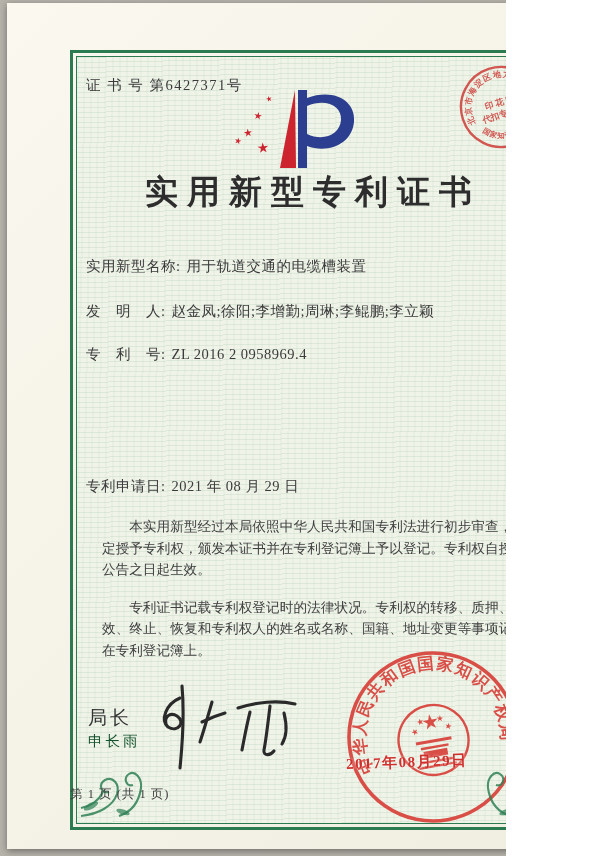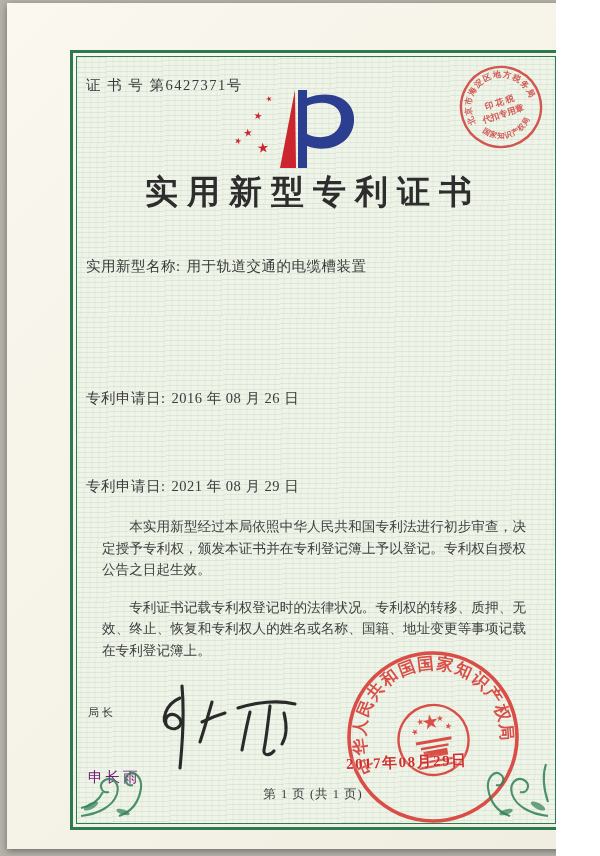--- a/index.html
+++ b/index.html
@@ -1,17 +1,17 @@
 <!DOCTYPE html>
 <html><head>
 <meta charset="utf-8">
 <style>
   html,body{margin:0;padding:0;}
   #page{
-    width:556px;height:856px;position:relative;overflow:hidden;
+    width:506px;height:856px;position:relative;overflow:hidden;
     background:#b6b3ab;
     font-family:"Liberation Serif","DejaVu Serif",serif;
   }
   .sheet{
     position:absolute;left:7px;top:3px;width:586px;height:846px;
     background:linear-gradient(135deg,#faf8ef 0%,#f5f3e7 55%,#efeee1 100%);
     box-shadow:0 2px 7px rgba(0,0,0,.4);
   }
   .frame{position:absolute;left:70px;top:50px;width:486px;height:774px;border:3px solid #2b7a50;}
   .frame-inner{
@@ -24,26 +24,26 @@
   .layer{position:absolute;inset:0;}
   .abs{position:absolute;}
   .cert-number{left:86px;top:76px;font-size:14.5px;letter-spacing:1.5px;color:#3a3a3a;}
   .title{left:70px;top:170px;width:486px;text-align:center;font-size:33px;font-weight:bold;
          letter-spacing:9px;color:#2d2d2d;}
   .field{left:86px;font-size:14.5px;color:#3b3b3b;letter-spacing:.5px;white-space:nowrap;}
   .field .lab{margin-right:6px;}
   .body-text{left:86px;top:500px;width:456px;font-size:13.6px;line-height:21.5px;
              color:#404040;text-align:justify;}
   .body-text p{margin:16px;text-indent:2em;}
-  .director-title{left:88px;top:705px;font-size:11px;letter-spacing:3px;color:#333;}
-  .director-name{left:88px;top:768px;font-size:14.5px;letter-spacing:3px;color:#701a75;}
+  .director-title{left:88px;top:705px;font-size:19px;letter-spacing:3px;color:#333;}
+  .director-name{left:88px;top:732px;font-size:14.5px;letter-spacing:3px;color:#14532d;}
   .seal-date{left:346px;top:753px;font-size:15px;font-weight:bold;color:#d0302c;
              letter-spacing:1.5px;transform:rotate(-2deg);z-index:6;
              text-shadow:0 0 3px rgba(255,255,255,.75);}
-  .footer{left:70px;top:786px;width:486px;text-align:center;font-size:12.5px;color:#3c3c3c;letter-spacing:1px;}
+  .footer{left:70px;top:786px;width:486px;text-align:left;font-size:12.5px;color:#3c3c3c;letter-spacing:1px;}
   svg text{font-family:"Liberation Serif","DejaVu Serif",serif;}
 </style>
 </head>
 <body>
 
 <div id="page">
   <div class="sheet"></div>
 
   <div class="frame">
     <div class="frame-inner"></div>
@@ -103,22 +103,25 @@
         <text x="85" y="73" text-anchor="middle" font-size="8.6" font-weight="bold">印 花 税</text>
         <text x="85" y="85" text-anchor="middle" font-size="8.6" font-weight="bold">代扣专用章</text>
       </g>
     </svg>
 
     <div class="abs title">实用新型专利证书</div>
 
     <div class="abs field" style="top:257px">
       <span class="lab">实用新型名称:</span><span>用于轨道交通的电缆槽装置</span>
     </div>
-    <div class="abs field" style="top:389px">
-      <span class="lab">专利申请日:</span><span>2016 年 08 月 26 日</span>
+    <div class="abs field" style="top:302px">
+      <span class="lab">发　明　人:</span><span>赵金凤;徐阳;李增勤;周琳;李鲲鹏;李立颖</span>
+    </div>
+    <div class="abs field" style="top:345px">
+      <span class="lab">专　利　号:</span><span>ZL 2016 2 0958969.4</span>
     </div>
     <div class="abs field" style="top:477px">
       <span class="lab">专利申请日:</span><span>2021 年 08 月 29 日</span>
     </div>
 
     <div class="abs body-text">
       <p>本实用新型经过本局依照中华人民共和国专利法进行初步审查，决定授予专利权，颁发本证书并在专利登记簿上予以登记。专利权自授权公告之日起生效。</p>
       <p>专利证书记载专利权登记时的法律状况。专利权的转移、质押、无效、终止、恢复和专利权人的姓名或名称、国籍、地址变更等事项记载在专利登记簿上。</p>
     </div>
 

